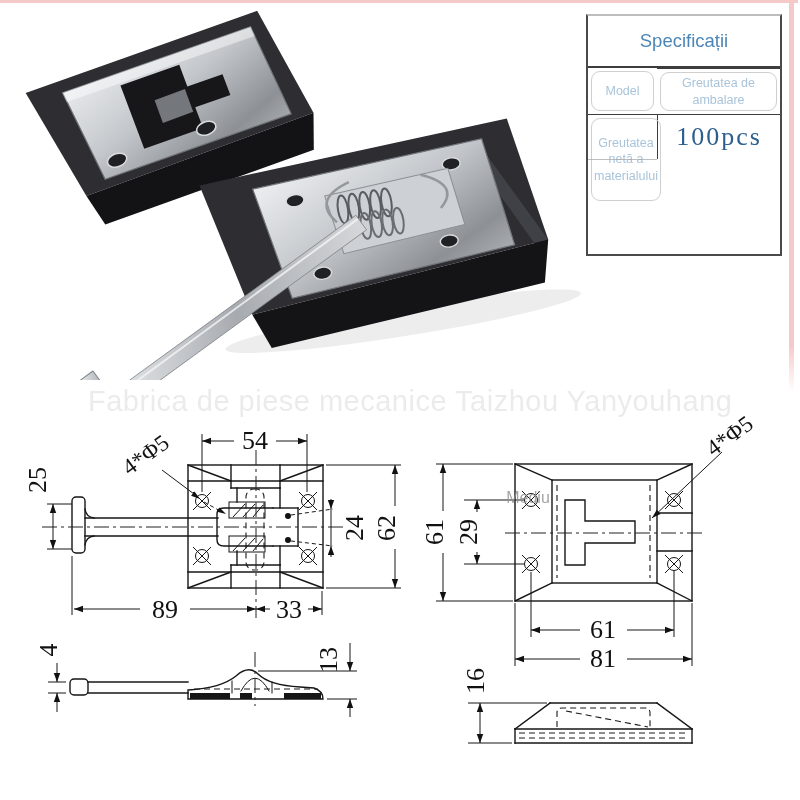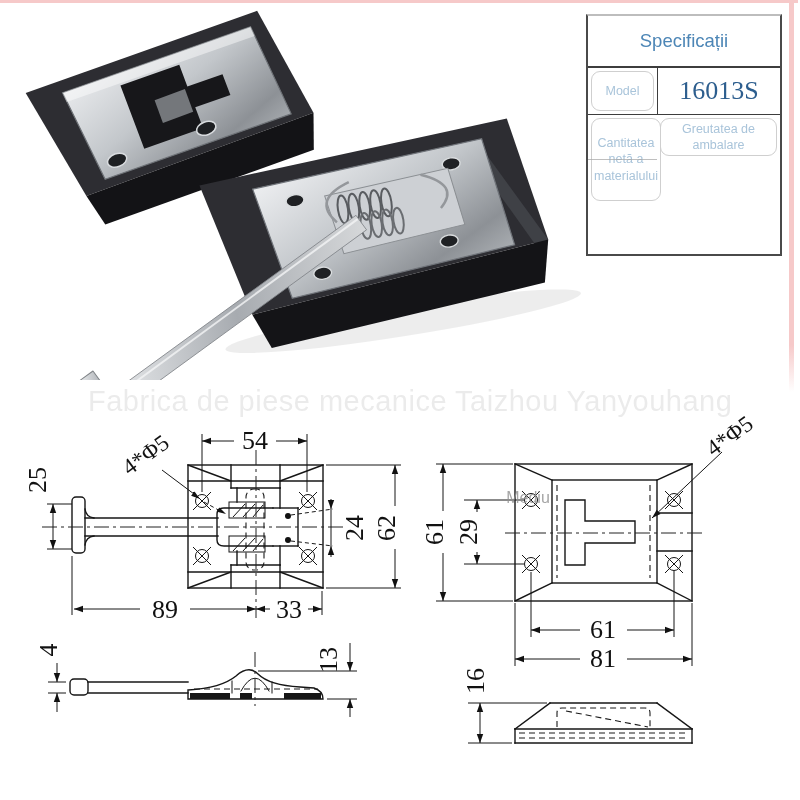--- a/index.html
+++ b/index.html
@@ -112,30 +112,30 @@
   </svg>
 
   <div class="spec">
     <div class="spec-header">
       <div>Specificații</div>
     </div>
     <div class="spec-grid">
       <div class="sl">
         <div class="lbox">Model</div>
       </div>
-      <div class="sv">16013S</div>
 
       <div class="sl span2 bt">
-        <div class="lbox">Cantitatea netă a materialului</div>
+        <div class="lbox">Greutatea netă a materialului</div>
         <div class="strike"></div>
       </div>
 
       <div class="sl bt">
         <div class="lbox">Greutatea de ambalare</div>
       </div>
+      <div class="sv bt spaced">100pcs</div>
     </div>
   </div>
 
   <div class="wm-brand">Fabrica de piese mecanice Taizhou Yanyouhang</div>
 
   <svg class="drawings" viewBox="0 400 800 400">
     <defs>
       <g id="hm" class="thin">
         <circle r="6.5"></circle>
         <line x1="-9" y1="-9" x2="9" y2="9"></line>

